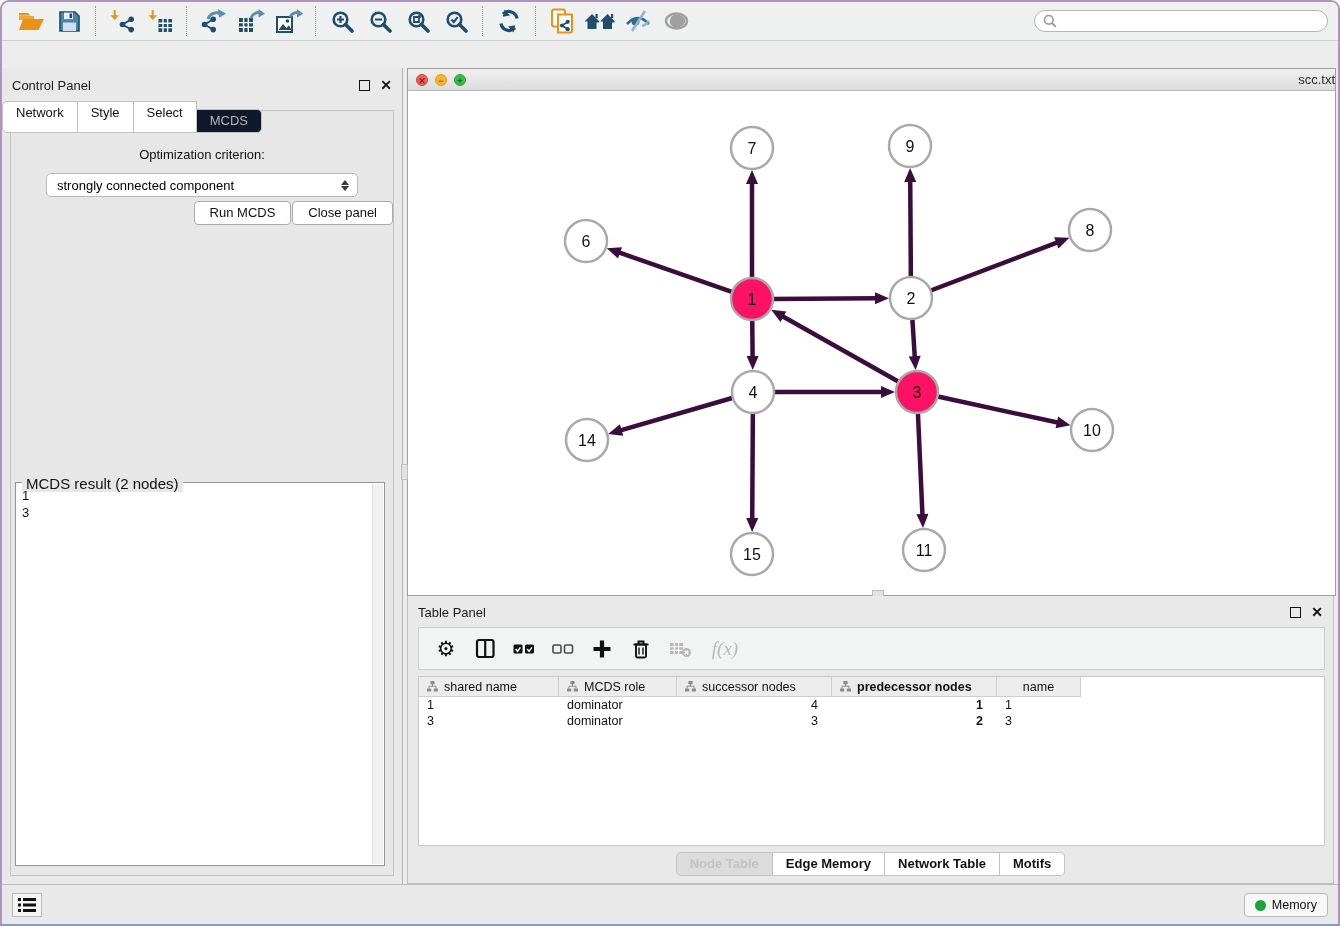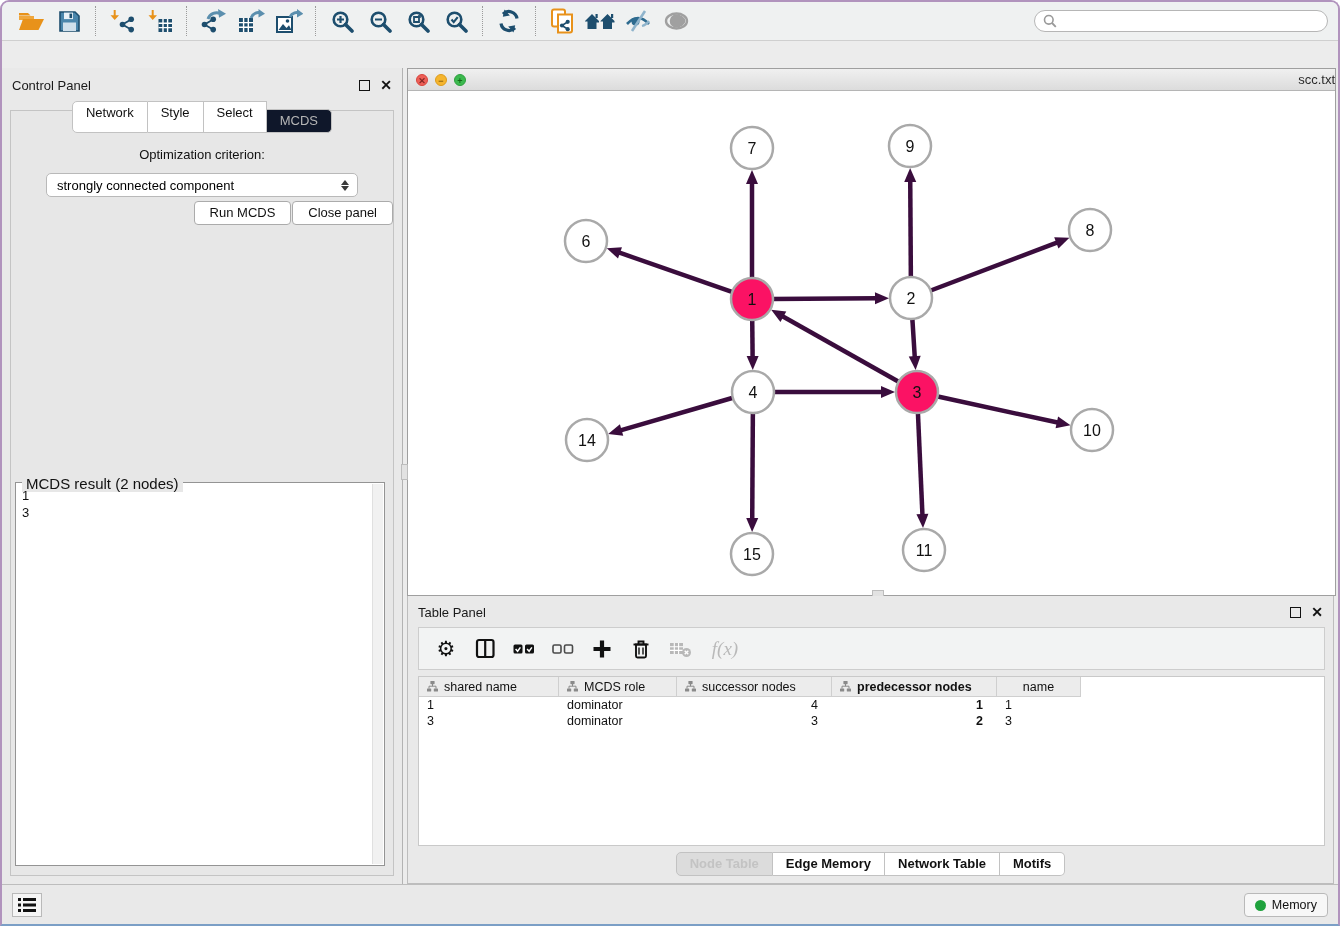--- a/index.html
+++ b/index.html
@@ -27,21 +27,21 @@
   .search-wrap input { border:none; outline:none; flex:1; font-size:13px; background:transparent; }
 
   
   .control-panel { position:absolute; left:0; top:66px; width:401px; bottom:40px;
                    background:#e9e9e9; border-right:1px solid #b3b3b3; }
   .panel-head { height:26px; padding:8px 10px 0 10px; font-size:13px; color:#1a1a1a;
                 display:flex; align-items:center; }
   .panel-head .spacer { flex:1; }
   .float-box { width:11px; height:11px; border:1.5px solid #111; margin-right:10px; background:transparent; }
   .close-x { font-size:14px; font-weight:bold; color:#111; line-height:11px; }
-  .ctabs { position:relative; z-index:2; display:flex; justify-content:center; margin-top:7px; }
+  .ctabs { position:relative; z-index:2; display:flex; justify-content:flex-start; margin-top:7px; }
   .ctab { padding:3px 13px 4px; font-size:13px; background:#fff; border:1px solid #c2c2c2;
           border-left-width:0; color:#111; }
   .ctab:first-child { border-left-width:1px; border-radius:5px 0 0 5px; }
   .ctab:last-child { border-radius:0 5px 5px 0; }
   .ctab.active { background:#0f172a; color:#b5b5b5;margin-top:8px; }
   .cp-content { position:absolute; left:8px; right:8px; top:52px; bottom:8px;
                 border:1px solid #c4c4c4; background:#e7e7e7; margin-top:-10px; padding-top:10px; }
   .opt-label { text-align:center; font-size:13px; color:#111; margin-top:26px; }
   .dropdown { width:312px; height:24px; margin:11px auto 0; background:#fff; border:1px solid #b9b9b9;
               border-radius:5px; display:flex; align-items:center; padding:0 8px 0 10px; font-size:13px; }

